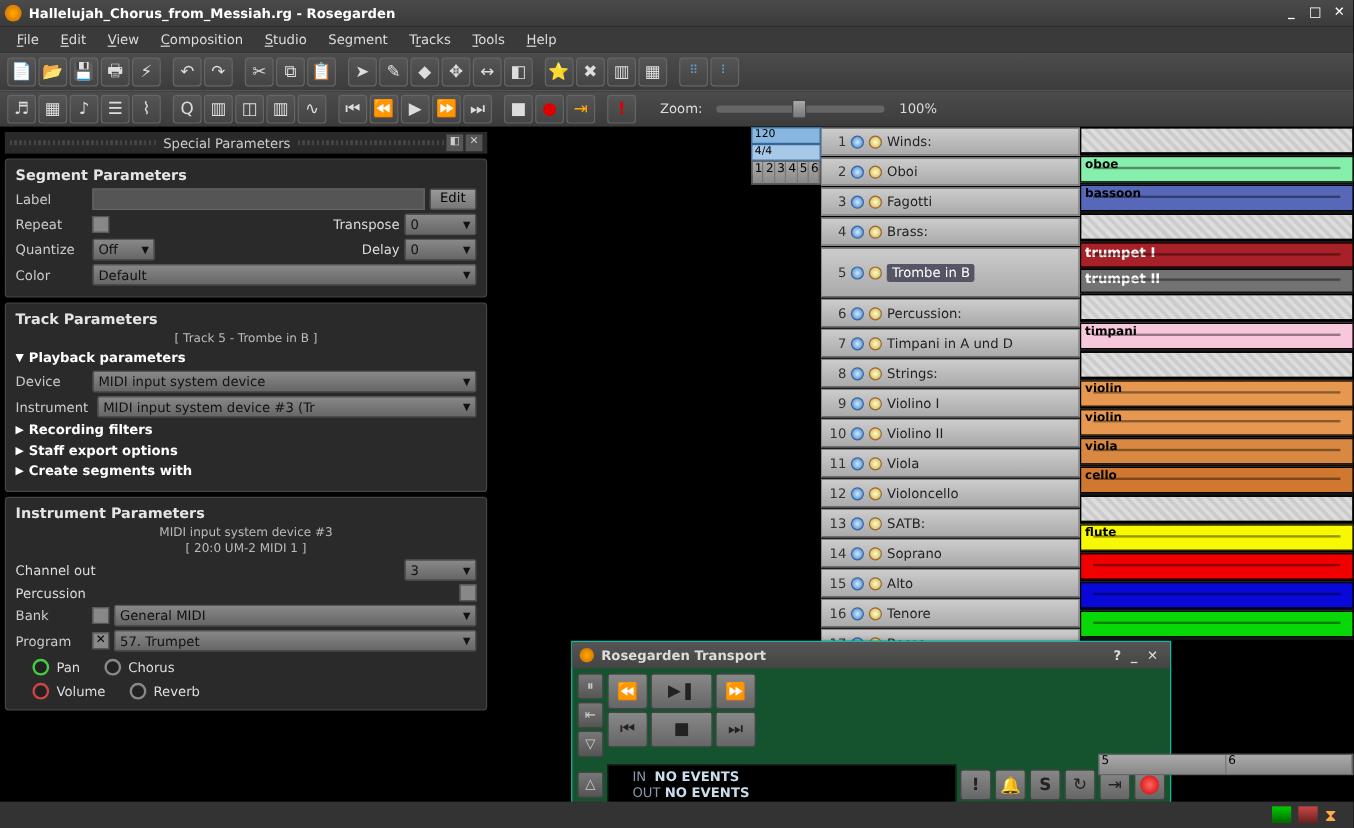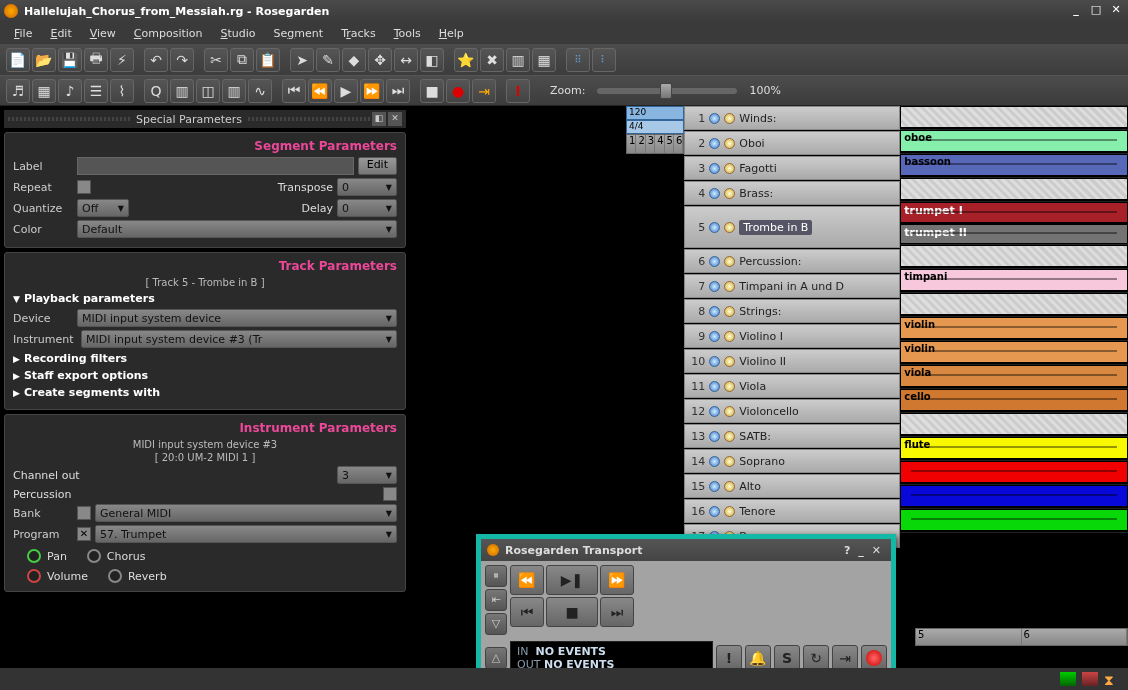--- a/index.html
+++ b/index.html
@@ -14,21 +14,21 @@
 .toolbar2{background:linear-gradient(#4c4c4c,#3c3c3c);height:30px;display:flex;align-items:center;padding:2px 6px;gap:2px;border-bottom:1px solid #222}
 .tb-btn{width:24px;height:24px;background:linear-gradient(#555,#444);border:1px solid #666;border-radius:3px;display:flex;align-items:center;justify-content:center;cursor:pointer;font-size:14px}
 .tb-sep{width:6px}
 .main{display:flex;height:576px;background:#000}
 .left-panel{width:410px;background:#000;padding:4px;overflow:hidden}
 .sp-title{background:#2a2a2a;height:18px;display:flex;align-items:center;color:#ccc;font-size:10px;padding:0 4px}
 .sp-title .dots{flex:1;background:repeating-linear-gradient(90deg,#444 0 2px,transparent 2px 4px);height:4px}
 .sp-title .txt{padding:0 6px}
 .sp-close{width:14px;height:14px;background:#555;margin-left:2px;text-align:center;line-height:12px;cursor:pointer;font-size:9px}
 .panel{background:#2a2a2a;border:1px solid #444;border-radius:3px;margin-top:4px;padding:6px 8px}
-.panel-head{text-align:right;font-weight:bold;color:#ec4899;font-size:12px;margin-bottom:4px}
+.panel-head{text-align:left;font-weight:bold;color:#e5e5e5;font-size:12px;margin-bottom:4px}
 .panel-sub{text-align:center;color:#bbb;font-size:10px;margin-bottom:2px}
 .prow{display:flex;align-items:center;gap:4px;margin:3px 0}
 .plabel{color:#ccc;width:60px}
 .pinput{background:#555;border:1px solid #666;height:18px;flex:1;color:#ddd;padding:0 4px}
 .pbtn{background:linear-gradient(#999,#777);border:1px solid #555;height:18px;padding:0 8px;color:#000;cursor:pointer;border-radius:2px}
 .pselect{background:linear-gradient(#888,#666);border:1px solid #555;height:18px;color:#111;padding:0 4px;cursor:pointer;border-radius:2px;display:flex;align-items:center;justify-content:space-between}
 .pselect .arr{font-size:8px}
 .chk{width:14px;height:14px;background:#888;border:1px solid #555}
 .chk.checked::after{content:"✕";font-size:10px;display:block;text-align:center;line-height:12px;color:#000}
 .section-row{display:flex;align-items:center;gap:4px;margin:4px 0;color:#fff;font-weight:bold;cursor:pointer}
@@ -51,37 +51,37 @@
 .trk-num{width:16px;text-align:right;color:#333}
 .led{width:11px;height:11px;border-radius:50%}
 .led.blue{background:radial-gradient(#cef,#47c);border:1px solid #369}
 .led.yel{background:radial-gradient(#ffc,#ca4);border:1px solid #963}
 .segments{flex:1;background:#000;position:relative;overflow:hidden}
 .seg-row{height:24px;border-bottom:1px solid #222;position:relative}
 .seg-row.big{height:43px}
 .seg{position:absolute;left:0;right:0;top:0;bottom:1px;border:1px solid #000;padding:1px 3px;color:#000;font-size:10px;font-weight:bold;overflow:hidden}
 .seg .wav{position:absolute;top:40%;left:10px;right:10px;height:2px;background:rgba(0,0,0,.4)}
 .seg-grey{background:repeating-linear-gradient(45deg,#ddd 0 3px,#ccc 3px 6px)}
-.transport{position:absolute;left:476px;top:534px;width:420px;background:#a3a3a3;border:5px solid #14b8a6;box-shadow:2px 2px 6px rgba(0,0,0,.6)}
+.transport{position:absolute;left:476px;top:534px;width:500px;background:#14532d;border:1px solid #14b8a6;box-shadow:2px 2px 6px rgba(0,0,0,.6)}
 .tr-title{height:22px;background:linear-gradient(#555,#444);display:flex;align-items:center;padding:0 6px;color:#ddd;font-weight:bold}
 .tr-title .spacer{flex:1}
 .tr-body{display:flex;padding:4px;gap:3px}
 .tr-left{display:flex;flex-direction:column;gap:2px}
 .tr-lbtn{width:22px;height:22px;background:linear-gradient(#777,#555);border:1px solid #444;border-radius:3px;text-align:center;line-height:20px;cursor:pointer;color:#ccc}
 .tr-lcd{flex:1;background:#000;border:1px solid #222;padding:4px 8px;color:#cde;font-family:monospace}
 .tr-time{font-size:28px;letter-spacing:1px;display:flex;align-items:baseline}
 .tr-time .ms{font-size:16px;margin-left:4px}
 .tr-info{font-size:9px;color:#89a;margin-top:2px;display:flex;gap:8px}
 .tr-info b{color:#cde}
 .tr-ctl{display:flex;flex-direction:column;gap:2px}
 .tr-crow{display:flex;gap:2px}
 .tr-btn{width:34px;height:30px;background:linear-gradient(#888,#666);border:1px solid #444;border-radius:3px;display:flex;align-items:center;justify-content:center;cursor:pointer;font-size:14px;color:#222}
 .tr-btn.big{width:52px}
 .tr-foot{display:flex;padding:2px 4px 4px;gap:3px;align-items:center}
-.tr-ev{flex:1;background:#000;border:1px solid #222;padding:3px 6px;color:#89a;font-size:9px}
+.tr-ev{flex:1;background:#000;border:1px solid #222;padding:3px 20px;color:#89a;font-size:9px}
 .tr-ev b{color:#cde}
 .tr-rec{background:radial-gradient(#f66,#c00);border-radius:50%;width:16px;height:16px}
 .zoom-label{color:#ddd;padding:0 10px}
 .zoom-slider{width:140px;height:6px;background:#666;border-radius:3px;position:relative}
 .zoom-slider .thumb{position:absolute;width:12px;height:16px;background:linear-gradient(#aaa,#777);border:1px solid #444;border-radius:2px;top:-5px;left:45%}
 .bot-ruler{position:absolute;left:915px;right:0;bottom:44px;height:18px;background:linear-gradient(#aaa,#888);display:flex;border:1px solid #666}
 .bot-ruler div{flex:1;border-right:1px solid #777;color:#000;padding-left:2px;font-size:10px}
 .status{position:absolute;bottom:0;left:0;right:0;height:22px;background:#333;display:flex;align-items:center;justify-content:flex-end;padding:0 8px;gap:6px}
 .stat-icon{width:16px;height:14px}
 </style>

